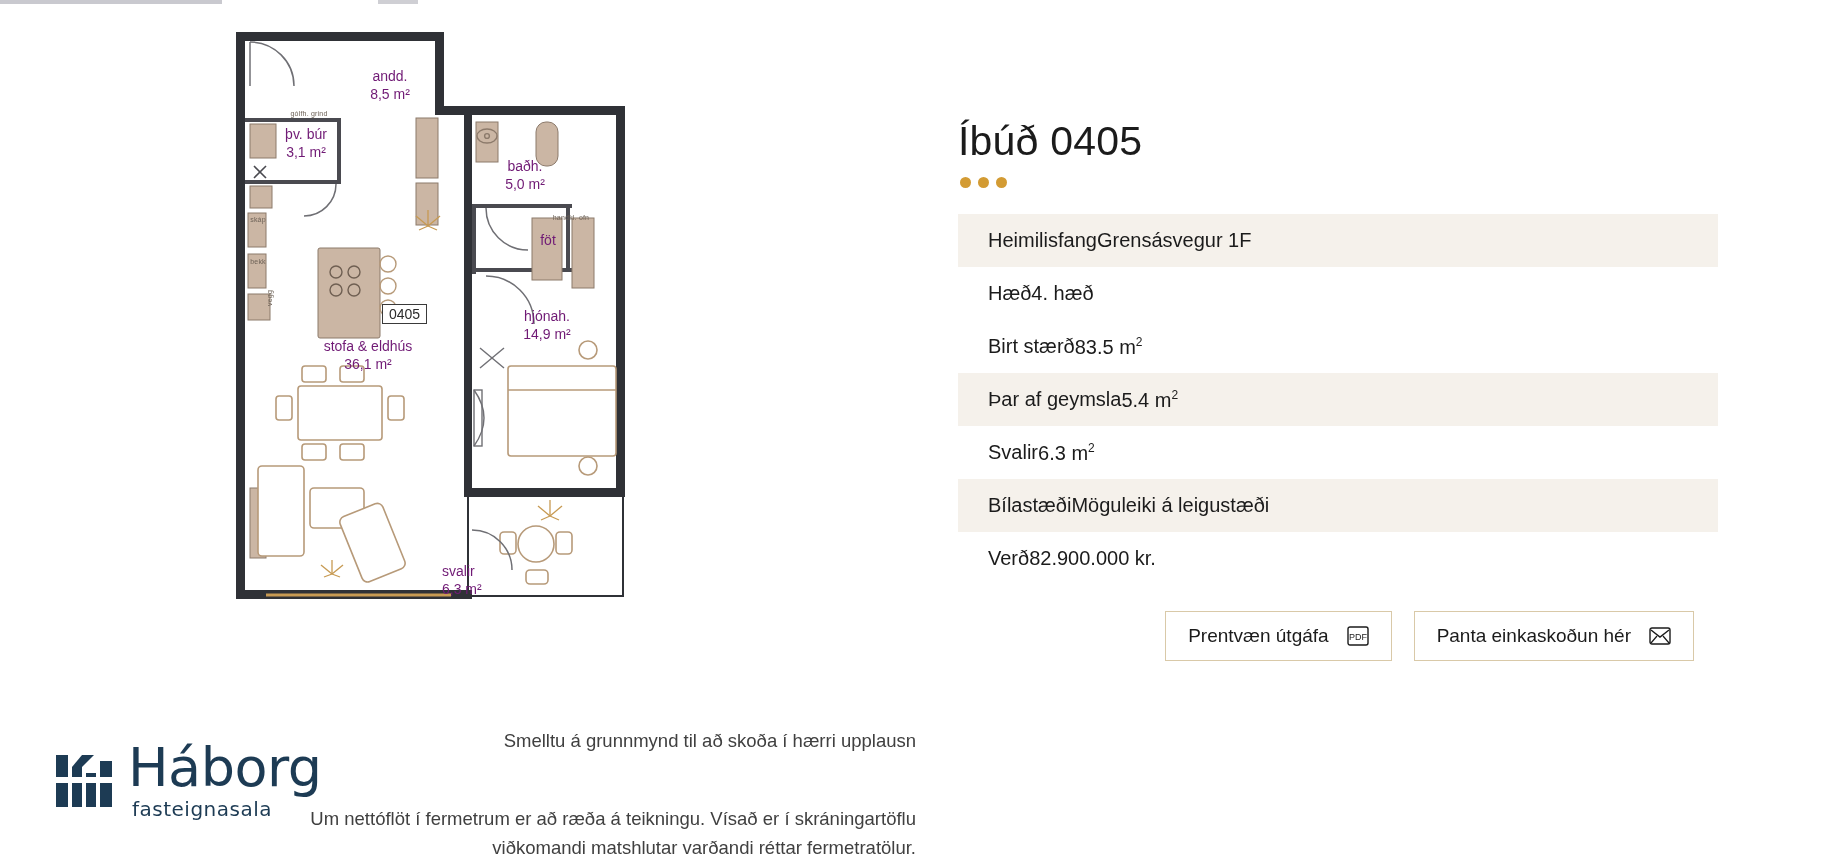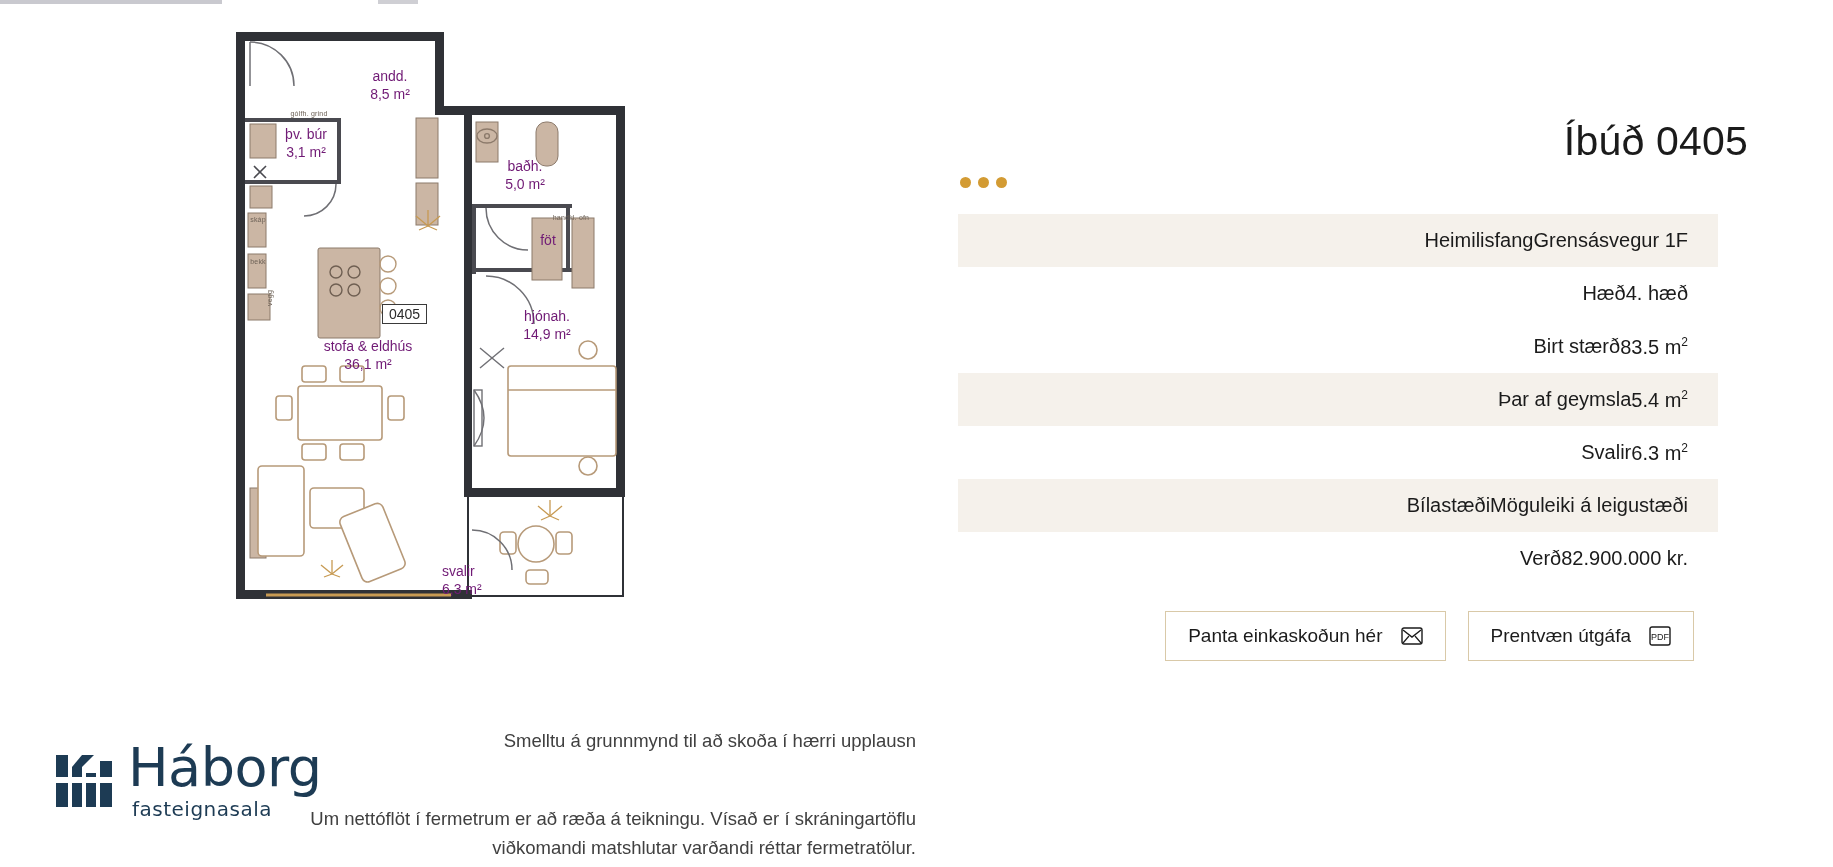--- a/index.html
+++ b/index.html
@@ -84,28 +84,28 @@
   .logo-sub {
     font-size: 20px; color: #1d3b54; letter-spacing: 0.5px;
     margin-top: 4px; margin-left: 4px;
     font-family: "DejaVu Sans", sans-serif;
   }
 
   
   .panel { position:absolute; left: 958px; top: 118px; width: 790px; }
   .title {
     font-size: 41px; color: #1b1b1b; font-weight: normal;
-    margin: 0 0 12px 0; letter-spacing: .2px; text-align: right;
+    margin: 0 0 12px 0; letter-spacing: .2px;
   }
   .dots { display:flex; gap: 7px; margin: 0 0 26px 2px; }
   .dot { width: 11px; height: 11px; border-radius: 50%; background: #d39b33; }
 
   .spec-table { width: 760px; }
   .spec-row {
-    display: flex; align-items: center; justify-content: flex-end;
+    display: flex; align-items: center; justify-content: flex-start;
     height: 53px; padding: 0 30px;
     font-size: 20px; color: #1b1b1b;
   }
   .spec-row.alt { background: #f5f1eb; }
   .spec-key { font-weight: normal; }
   .spec-val { font-weight: normal; text-align: right; }
   .spec-val sup { font-size: 12px; vertical-align: super; }
 
   .actions {
     display:flex; gap: 22px; justify-content: flex-end;
@@ -374,34 +374,34 @@
         <span class="spec-val"><span>Möguleiki á leigustæði</span></span>
       </div>
       <div class="spec-row">
         <span class="spec-key">Verð</span>
         <span class="spec-val"><span>82.900.000 kr.</span></span>
       </div>
     </div>
 
     <div class="actions">
       <button class="btn">
+        <span>Prentvæn útgáfa</span>
+        <span>
+          <svg width="22" height="20" viewBox="0 0 22 20">
+            <rect x="1" y="1" width="20" height="18" rx="2" fill="none" stroke="#1b1b1b" stroke-width="1.4"></rect>
+            <text x="11" y="14" font-size="9" text-anchor="middle" fill="#1b1b1b" font-family="Liberation Sans, sans-serif">PDF</text>
+          </svg>
+        </span>
+      </button>
+      <button class="btn">
         <span>Panta einkaskoðun hér</span>
         <span>
           <svg width="22" height="18" viewBox="0 0 22 18">
             <rect x="1" y="1" width="20" height="16" rx="2" fill="none" stroke="#1b1b1b" stroke-width="1.4"></rect>
             <path d="M2 3 L11 10 L20 3" fill="none" stroke="#1b1b1b" stroke-width="1.4"></path>
             <path d="M2 16 L8 9 M20 16 L14 9" fill="none" stroke="#1b1b1b" stroke-width="1.2"></path>
           </svg>
         </span>
       </button>
-      <button class="btn">
-        <span>Prentvæn útgáfa</span>
-        <span>
-          <svg width="22" height="20" viewBox="0 0 22 20">
-            <rect x="1" y="1" width="20" height="18" rx="2" fill="none" stroke="#1b1b1b" stroke-width="1.4"></rect>
-            <text x="11" y="14" font-size="9" text-anchor="middle" fill="#1b1b1b" font-family="Liberation Sans, sans-serif">PDF</text>
-          </svg>
-        </span>
-      </button>
     </div>
   </div>
 
 </div>
 
 </body></html>

